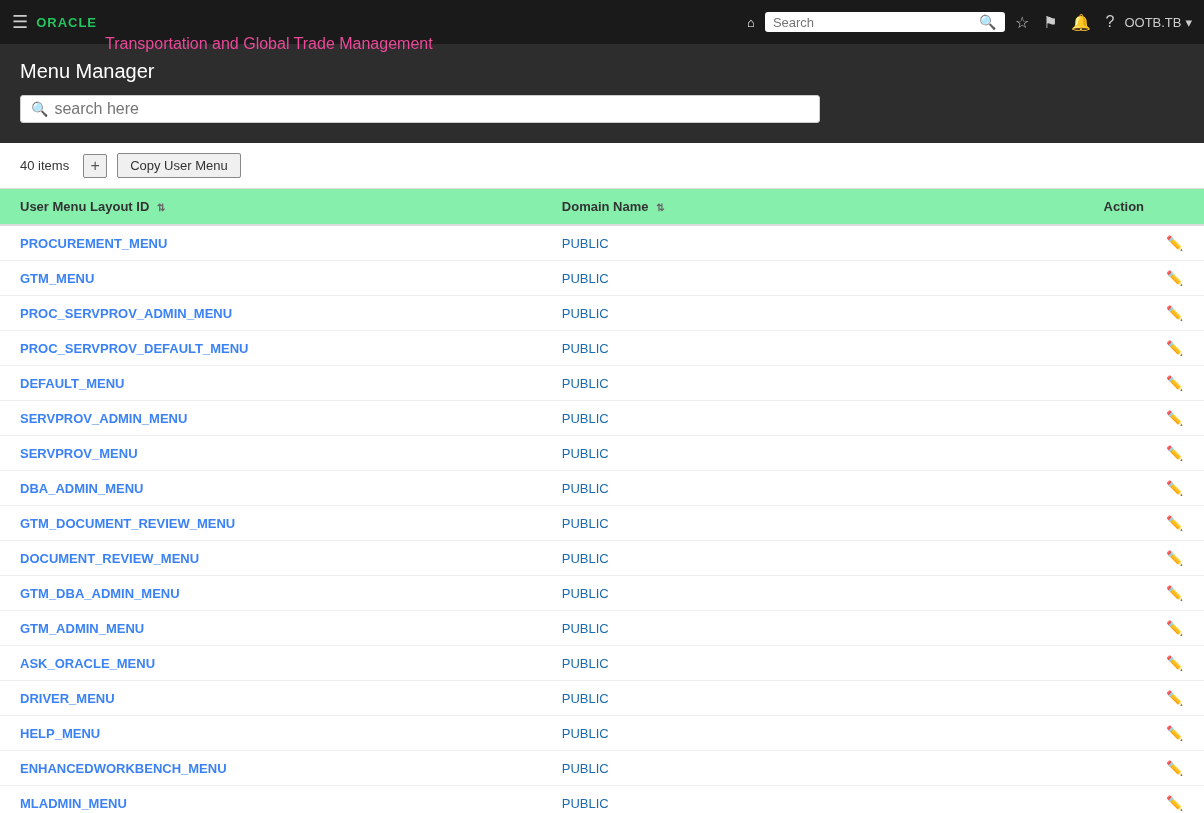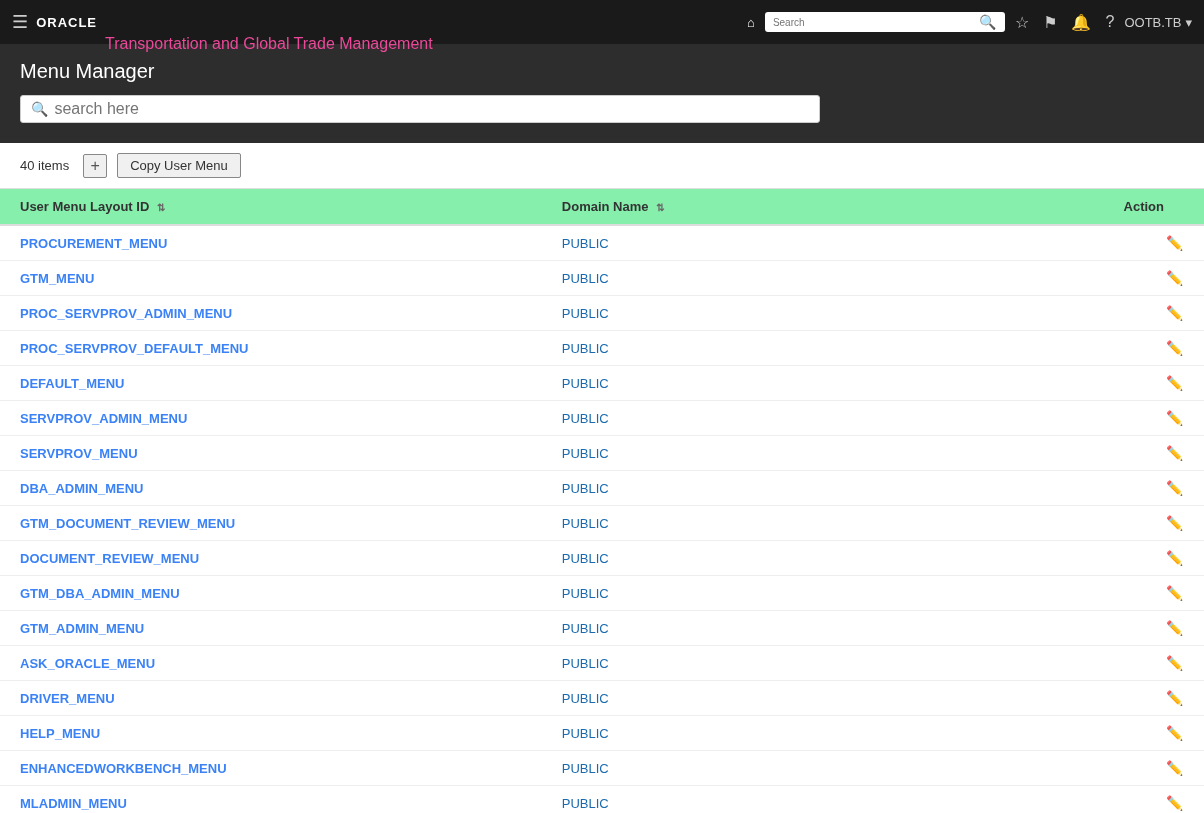--- a/index.html
+++ b/index.html
@@ -16,21 +16,21 @@
       gap: 10px;
     }
     .top-nav-brand {
       display: flex;
       align-items: center;
       gap: 8px;
       flex: 0 0 auto;
     }
     .hamburger-icon { font-size: 18px; cursor: pointer; color: #ccc; }
     .oracle-logo {
-      color: #ffffff;
+      color: #22c55e;
       font-weight: bold;
       font-size: 13px;
       letter-spacing: 1px;
     }
     .app-title {
       color: #ec4899;
       font-size: 16px;
       white-space: nowrap;
       margin-top: 44px;
     }
@@ -39,21 +39,21 @@
       display: flex;
       align-items: center;
       background: #fff;
       border-radius: 3px;
       padding: 2px 8px;
       width: 240px;
     }
     .search-bar input {
       border: none;
       outline: none;
-      font-size: 10px;
+      font-size: 13px;
       width: 100%;
       background: transparent;
     }
     .search-icon-nav { color: #555; font-size: 14px; }
     .nav-icons {
       display: flex;
       align-items: center;
       gap: 14px;
       color: #ccc;
       font-size: 16px;
@@ -154,21 +154,21 @@
       font-weight: 600;
       color: #333;
     }
     thead th .sort-icon {
       font-size: 10px;
       color: #666;
       margin-left: 4px;
     }
     .col-id { width: 45%; }
     .col-domain { width: 45%; }
-    .col-action { width: 10%; text-align: center; }
+    .col-action { width: 10%; text-align: left; }
 
     tbody tr {
       border-bottom: 1px solid #eee;
     }
     tbody td {
       padding: 9px 20px;
       font-size: 13px;
     }
     .cell-link {
       color: #3b82f6;

